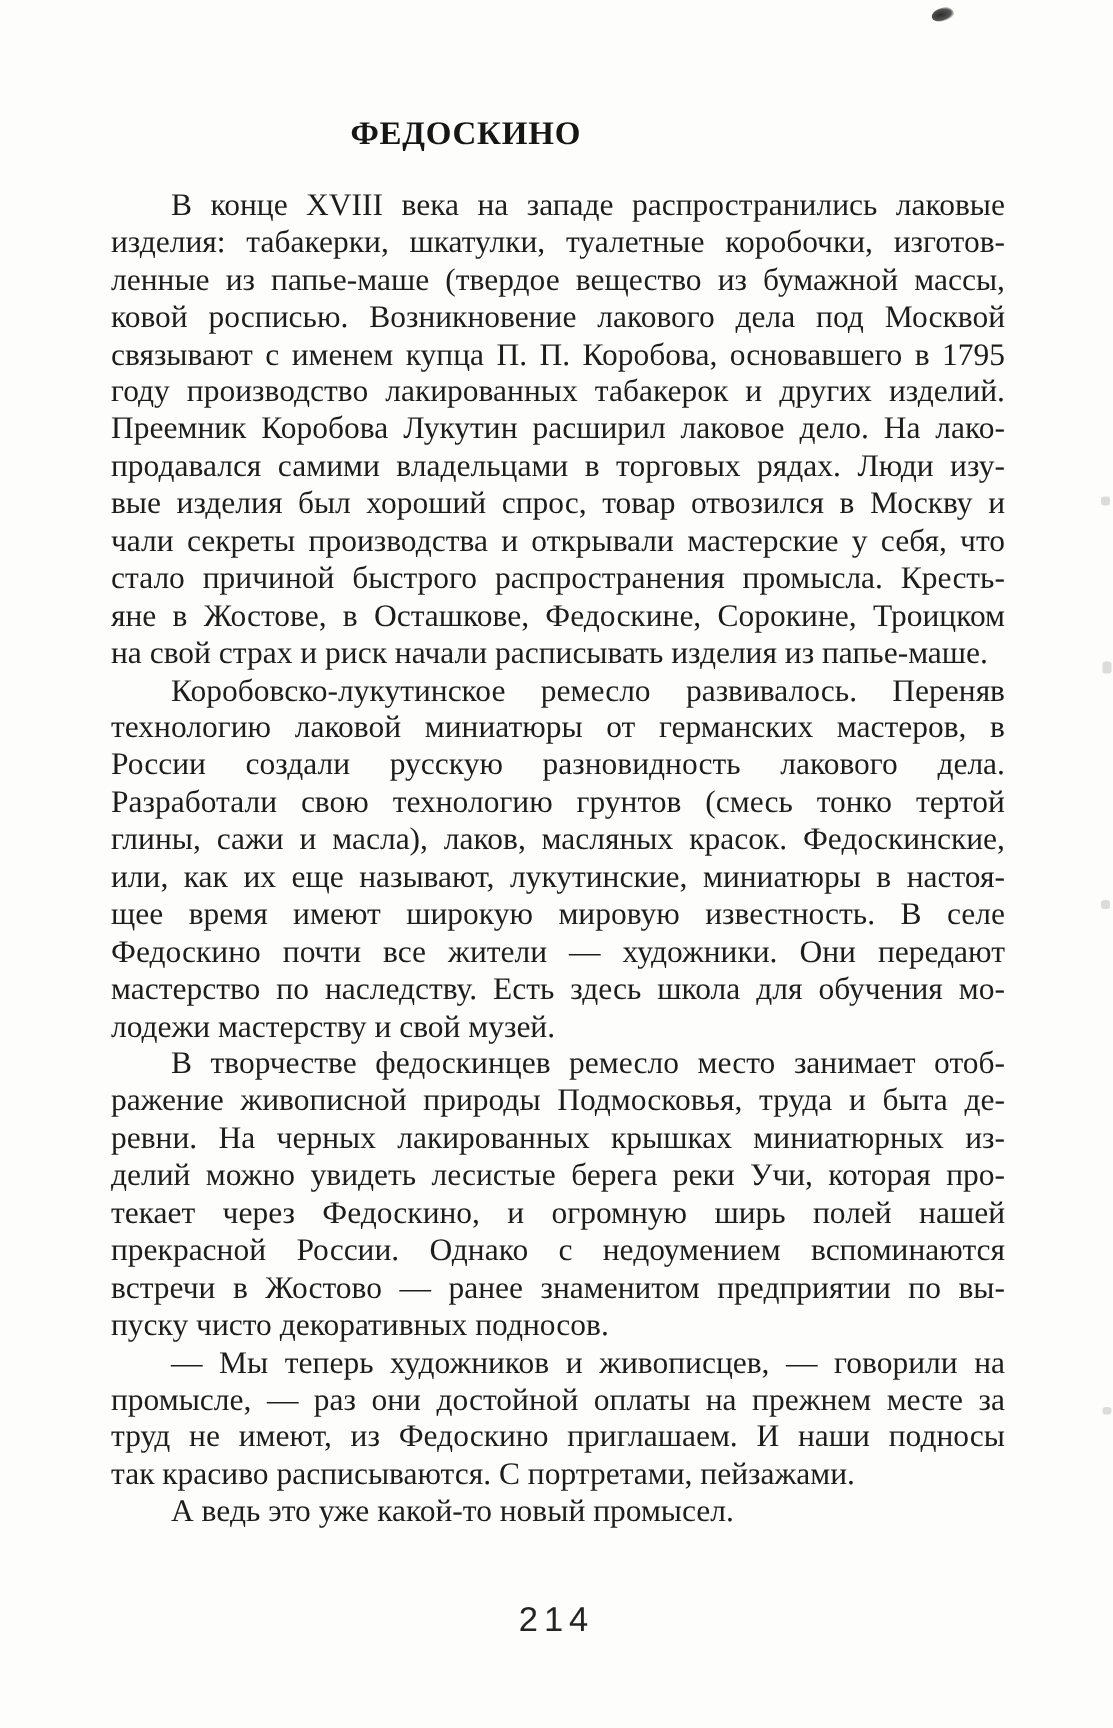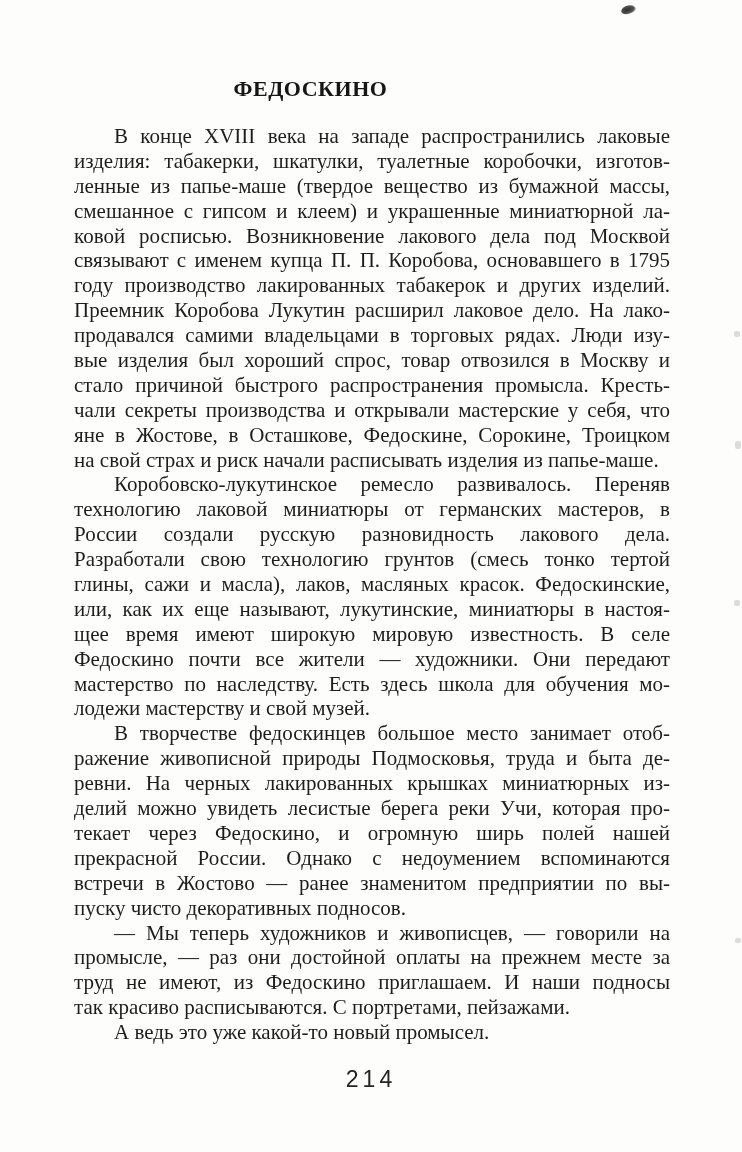--- a/index.html
+++ b/index.html
@@ -93,46 +93,45 @@
 <div class="page">
   <div class="ink-smudge"></div>
 
   <h1 class="chapter-title">ФЕДОСКИНО</h1>
 
   <div class="body-text">
       <div class="para">
         <div class="line first">В конце XVIII века на западе распространились лаковые</div>
         <div class="line">изделия: табакерки, шкатулки, туалетные коробочки, изготов-</div>
         <div class="line">ленные из папье-маше (твердое вещество из бумажной массы,</div>
-        <div class="line">смешанное с гипсом и клеем) и украшенные миниатюрной ла-</div>
         <div class="line">ковой росписью. Возникновение лакового дела под Москвой</div>
         <div class="line">связывают с именем купца П. П. Коробова, основавшего в 1795</div>
         <div class="line">году производство лакированных табакерок и других изделий.</div>
         <div class="line">Преемник Коробова Лукутин расширил лаковое дело. На лако-</div>
         <div class="line">продавался самими владельцами в торговых рядах. Люди изу-</div>
         <div class="line">вые изделия был хороший спрос, товар отвозился в Москву и</div>
+        <div class="line">чали секреты производства и открывали мастерские у себя, что</div>
         <div class="line">стало причиной быстрого распространения промысла. Кресть-</div>
-        <div class="line">чали секреты производства и открывали мастерские у себя, что</div>
         <div class="line">яне в Жостове, в Осташкове, Федоскине, Сорокине, Троицком</div>
         <div class="line last">на свой страх и риск начали расписывать изделия из папье-маше.</div>
       </div>
       <div class="para">
         <div class="line first">Коробовско-лукутинское ремесло развивалось. Переняв</div>
         <div class="line">технологию лаковой миниатюры от германских мастеров, в</div>
         <div class="line">России создали русскую разновидность лакового дела.</div>
         <div class="line">Разработали свою технологию грунтов (смесь тонко тертой</div>
         <div class="line">глины, сажи и масла), лаков, масляных красок. Федоскинские,</div>
         <div class="line">или, как их еще называют, лукутинские, миниатюры в настоя-</div>
         <div class="line">щее время имеют широкую мировую известность. В селе</div>
         <div class="line">Федоскино почти все жители — художники. Они передают</div>
         <div class="line">мастерство по наследству. Есть здесь школа для обучения мо-</div>
         <div class="line last">лодежи мастерству и свой музей.</div>
       </div>
       <div class="para">
-        <div class="line first">В творчестве федоскинцев большое место занимает отоб-</div>
+        <div class="line first">В творчестве федоскинцев ремесло место занимает отоб-</div>
         <div class="line">ражение живописной природы Подмосковья, труда и быта де-</div>
         <div class="line">ревни. На черных лакированных крышках миниатюрных из-</div>
         <div class="line">делий можно увидеть лесистые берега реки Учи, которая про-</div>
         <div class="line">текает через Федоскино, и огромную ширь полей нашей</div>
         <div class="line">прекрасной России. Однако с недоумением вспоминаются</div>
         <div class="line">встречи в Жостово — ранее знаменитом предприятии по вы-</div>
         <div class="line last">пуску чисто декоративных подносов.</div>
       </div>
       <div class="para">
         <div class="line first">— Мы теперь художников и живописцев, — говорили на</div>

